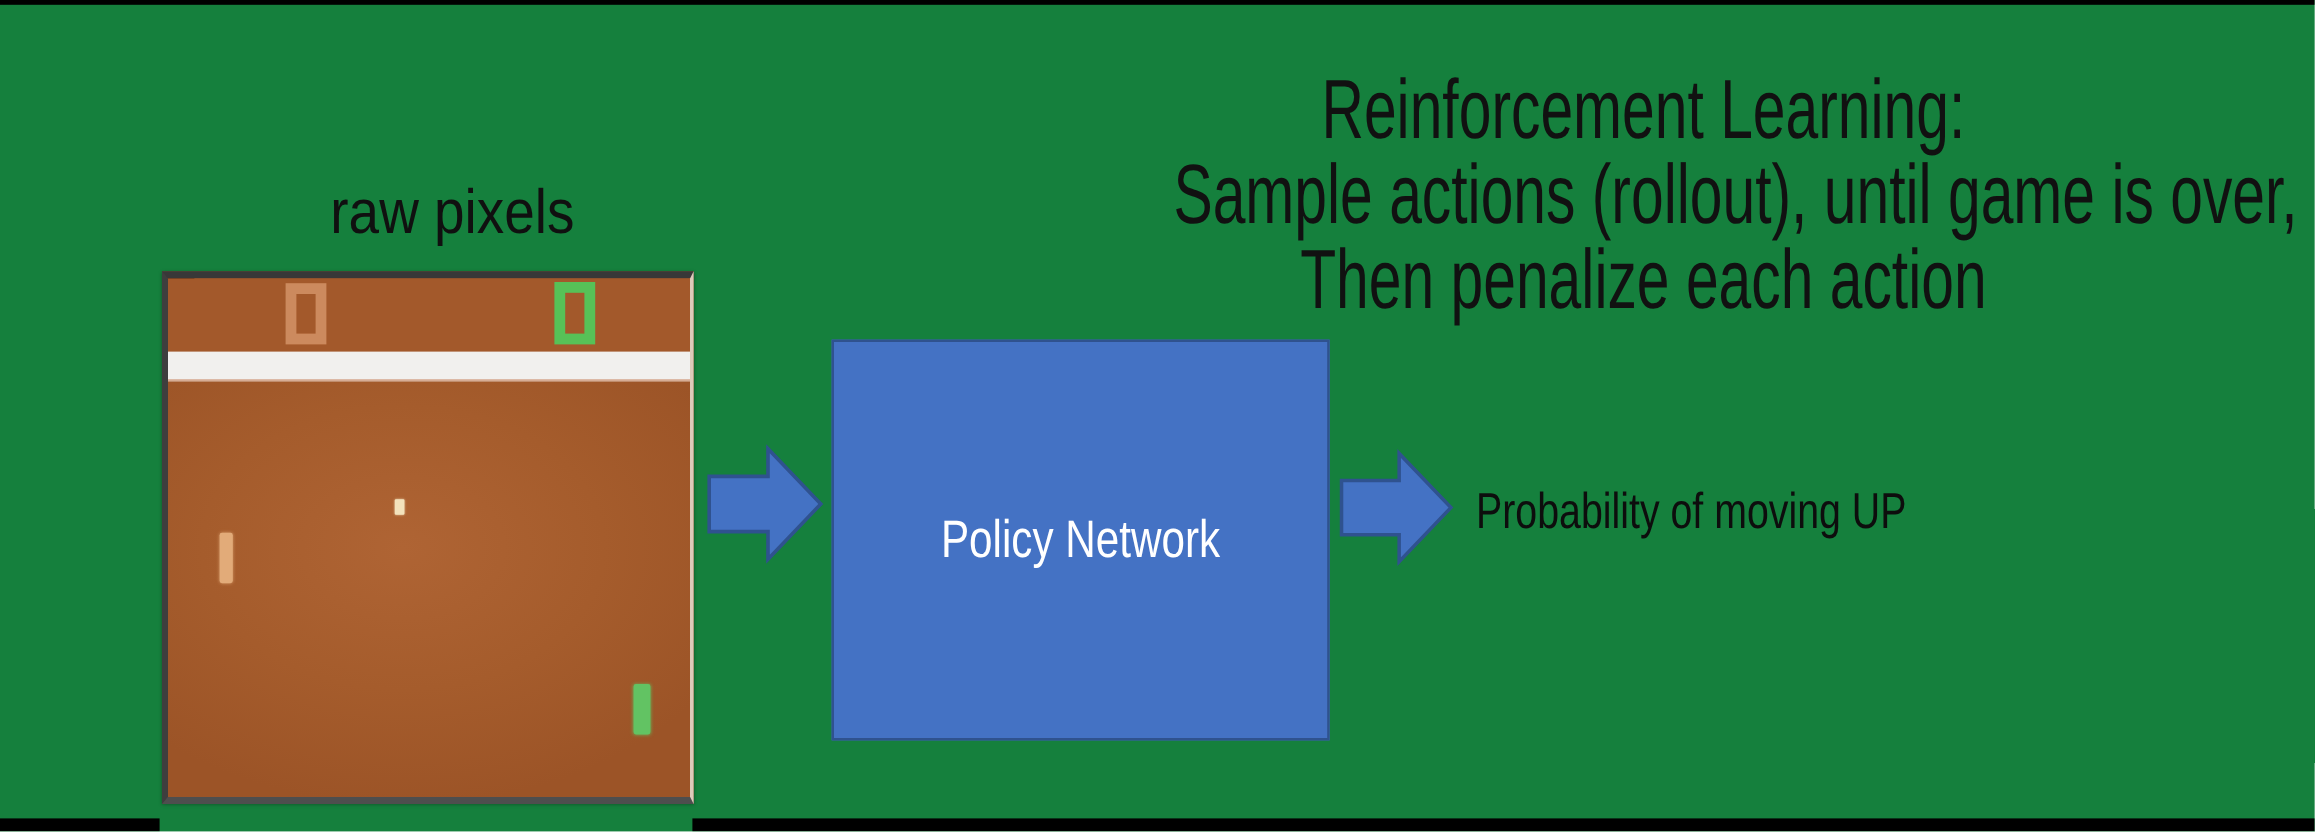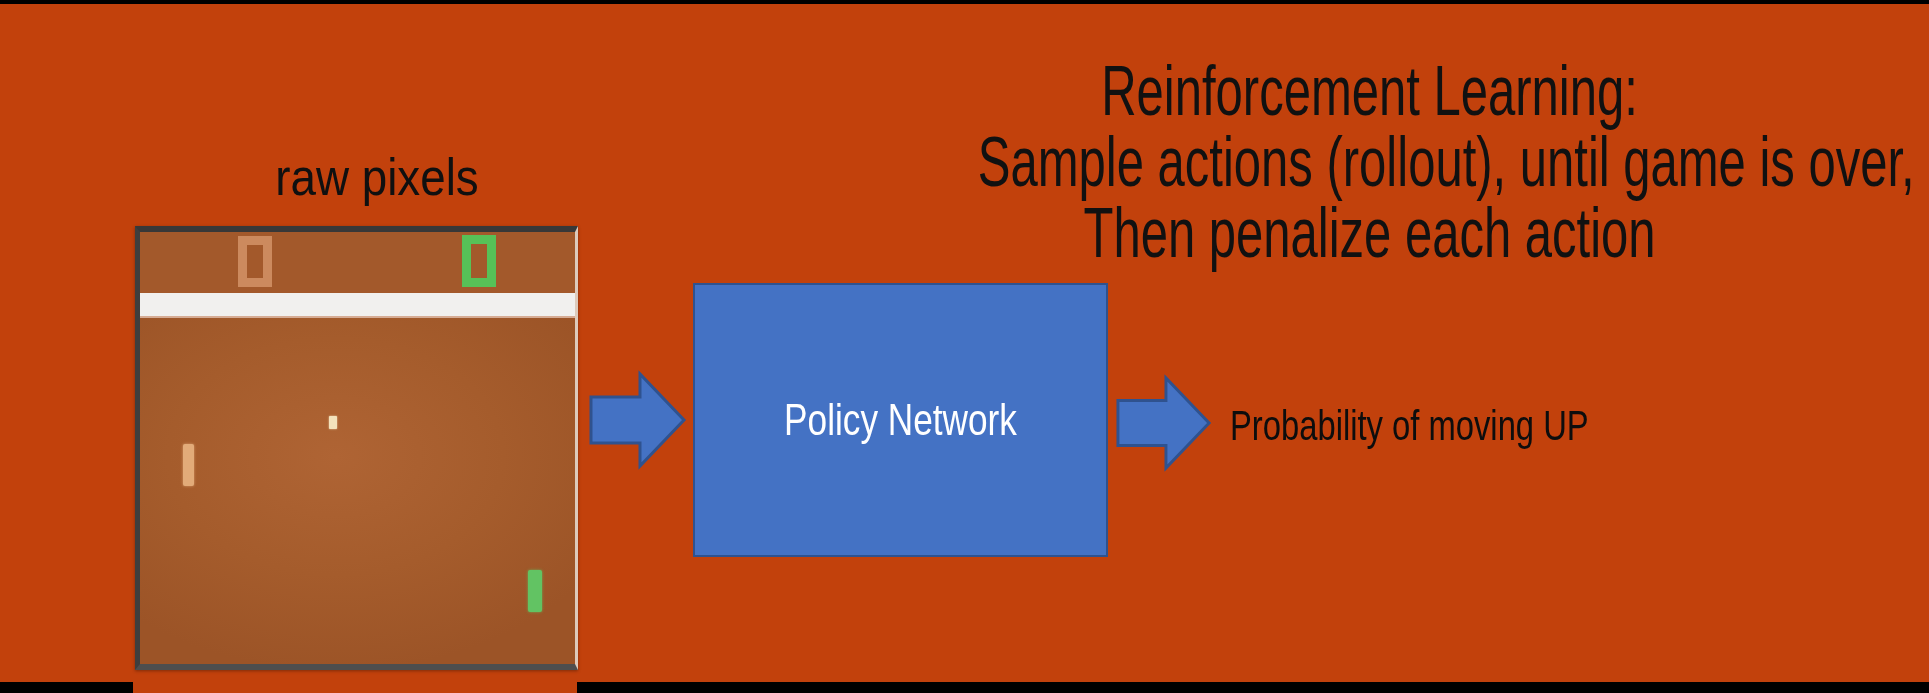--- a/index.html
+++ b/index.html
@@ -1,17 +1,17 @@
 <!DOCTYPE html>
 <html style="--accent-blue: #4472C4; --accent-blue-border: #2F528F; --bar-black: #000000; --pong-band-brown: #A3592B; --pong-field-brown: #A55C2C; --pong-field-brown-light: #AF6434; --pong-field-brown-dark: #9C5427; --pong-stripe-white: #F1F0EE; --pong-left-score-orange: #CC8A5E; --pong-right-score-green: #57C157; --pong-left-paddle: #E2AB79; --pong-right-paddle: #62C363; --pong-ball: #F3E2BC;"><head>
 <meta charset="utf-8">
 <style>
   html,body{margin:0;padding:0;background:#ffffff;}
   .stage{
-    position:relative;width:1929px;height:693px;background:#c2410c;
+    position:relative;width:1929px;height:693px;background:#15803d;
     overflow:hidden;font-family:"Liberation Sans",sans-serif;
   }
   
   .top-bar{position:absolute;left:0;top:0;width:1929px;height:4px;background:var(--bar-black,#000);}
   .bottom-bar-left{position:absolute;left:0;top:682px;width:133px;height:11px;background:var(--bar-black,#000);}
   .bottom-bar-right{position:absolute;left:577px;top:682px;width:1352px;height:11px;background:var(--bar-black,#000);}
 
   
   .title{
     position:absolute;left:810px;top:56px;width:1119px;
@@ -67,21 +67,21 @@
     box-shadow:0 0 3px rgba(98,195,99,0.8);
   }
 
   
   .arrow{position:absolute;}
   .arrow-1{left:588px;top:370px;}
   .arrow-2{left:1115px;top:374px;}
 
   
   .policy-box{
-    position:absolute;left:693px;top:283px;width:415px;height:274px;
+    position:absolute;left:693px;top:283px;width:415px;height:334px;
     background:var(--accent-blue,#4472C4);
     border:2px solid var(--accent-blue-border,#2F528F);
     box-sizing:border-box;
     display:flex;align-items:center;justify-content:center;
   }
   .policy-label{
     color:#ffffff;font-size:44px;line-height:48px;white-space:nowrap;
     transform:scaleX(0.80);transform-origin:center center;
   }
 

